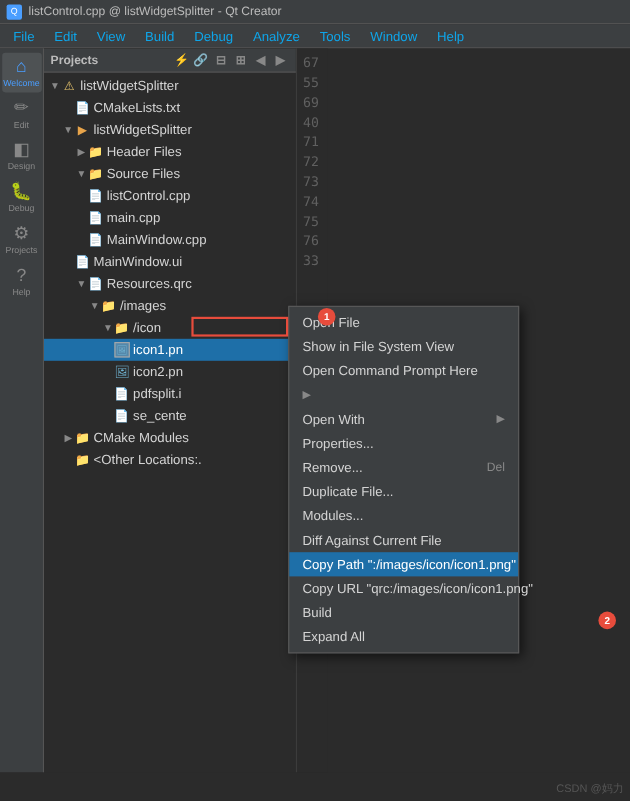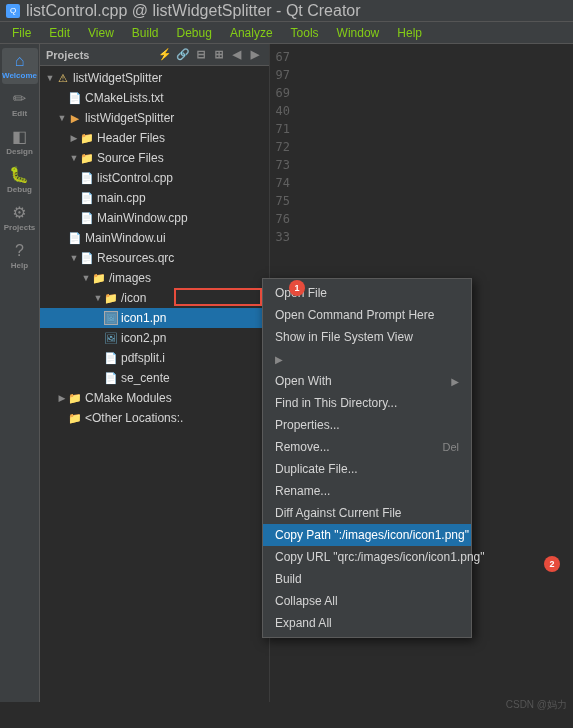--- a/index.html
+++ b/index.html
@@ -28,38 +28,38 @@
       background: #4a9eff;
       border-radius: 2px;
       margin-right: 6px;
       display: inline-flex;
       align-items: center;
       justify-content: center;
       font-size: 8px;
       color: white;
     }
     .title-bar-text {
-      font-size: 16px;
+      font-size: 11px;
       color: #bbbbbb;
     }
 
     
     .menu-bar {
       background: #3c3f41;
       height: 22px;
       display: flex;
       align-items: center;
       padding: 0 4px;
       border-bottom: 1px solid #555;
       gap: 2px;
     }
     .menu-item {
       padding: 2px 8px;
       font-size: 12px;
-      color: #84cc16;
+      color: #0ea5e9;
       cursor: pointer;
       border-radius: 2px;
       text-align: right;
     }
 
     
     .main-area {
       display: flex;
       height: calc(728px - 22px - 22px - 26px);
     }
@@ -80,21 +80,21 @@
       display: flex; flex-direction: column;
       align-items: center; justify-content: center;
       cursor: pointer;
       border-radius: 3px;
       font-size: 10px;
       color: #888;
       gap: 2px;
     }
     .activity-item.active { color: #4a9eff; background: #4e5254; }
     .activity-icon { font-size: 16px; line-height: 1; }
-    .activity-label { font-size: 8px; font-weight: bold; }
+    .activity-label { font-size: 8px; }
 
     
     .project-panel {
       width: 230px;
       background: #2b2b2b;
       border-right: 1px solid #3c3c3c;
       display: flex;
       flex-direction: column;
       overflow: hidden;
     }
@@ -226,21 +226,21 @@
       color: white;
       font-size: 9px;
       font-weight: bold;
       position: absolute;
       z-index: 200;
     }
 
     
     .watermark {
       position: absolute;
-      bottom: 16px;
+      bottom: 4px;
       right: 6px;
       font-size: 10px;
       color: #555;
     }
 
     
     .red-rect {
       position: absolute;
       border: 2px solid #e74c3c;
       pointer-events: none;
@@ -417,85 +417,79 @@
         <span class="tree-name">&lt;Other Locations:.</span>
       </div>
 
     </div>
   </div>
 
   <div class="editor-area">
     <div class="editor-content">
       <div class="line-col">
         <div>67</div>
-        <div>97</div>
+        <div>55</div>
         <div>69</div>
         <div>40</div>
         <div>71</div>
         <div>72</div>
         <div>73</div>
         <div>74</div>
         <div>75</div>
         <div>76</div>
         <div>33</div>
       </div>
     </div>
   </div>
 
 </div>
 
 <div class="context-menu">
   <div class="ctx-item">
     <span>Open File</span>
   </div>
   <div class="ctx-item">
+    <span>Show in File System View</span>
+  </div>
+  <div class="ctx-item">
     <span>Open Command Prompt Here</span>
-  </div>
-  <div class="ctx-item">
-    <span>Show in File System View</span>
   </div>
   <div class="ctx-item">
     <span class="ctx-arrow">▶</span>
   </div>
   <div class="ctx-item">
     <span>Open With</span>
     <span class="ctx-arrow">▶</span>
   </div>
   <div class="ctx-item">
-    <span>Find in This Directory...</span>
-  </div>
-  <div class="ctx-item">
     <span>Properties...</span>
   </div>
   <div class="ctx-item">
     <span>Remove...</span>
     <span class="ctx-shortcut">Del</span>
   </div>
   <div class="ctx-item">
     <span>Duplicate File...</span>
   </div>
   <div class="ctx-item">
-    <span>Rename...</span>
+    <span>Modules...</span>
   </div>
   <div class="ctx-item">
     <span>Diff Against Current File</span>
   </div>
   <div class="ctx-item highlighted">
     <span>Copy Path ":/images/icon/icon1.png"</span>
   </div>
   <div class="ctx-item">
     <span>Copy URL "qrc:/images/icon/icon1.png"</span>
   </div>
   <div class="ctx-item">
     <span>Build</span>
   </div>
   <div class="ctx-item">
-    <span>Collapse All</span>
-  </div>
-  <div class="ctx-item">
     <span>Expand All</span>
   </div>
 </div>
 
 <div class="red-rect" style="top: 288px; left: 174px; width: 88px; height: 18px;"></div>
 
 <div class="badge-circle" style="top: 280px; left: 289px;">1</div>
 
 <div class="badge-circle" style="top: 556px; left: 544px;">2</div>
 

